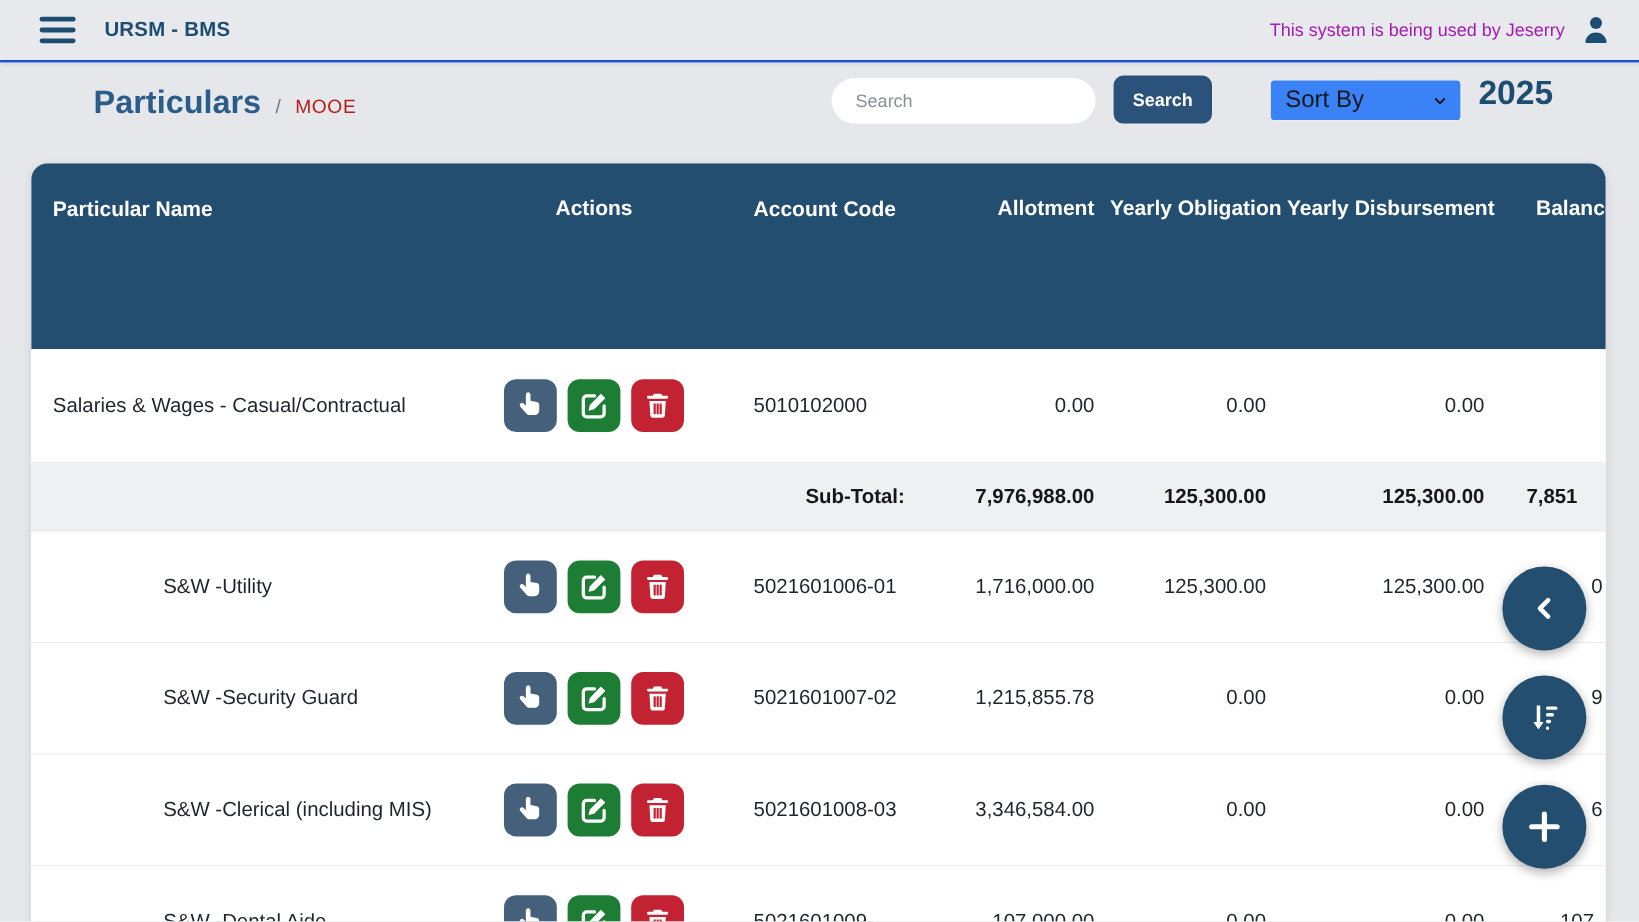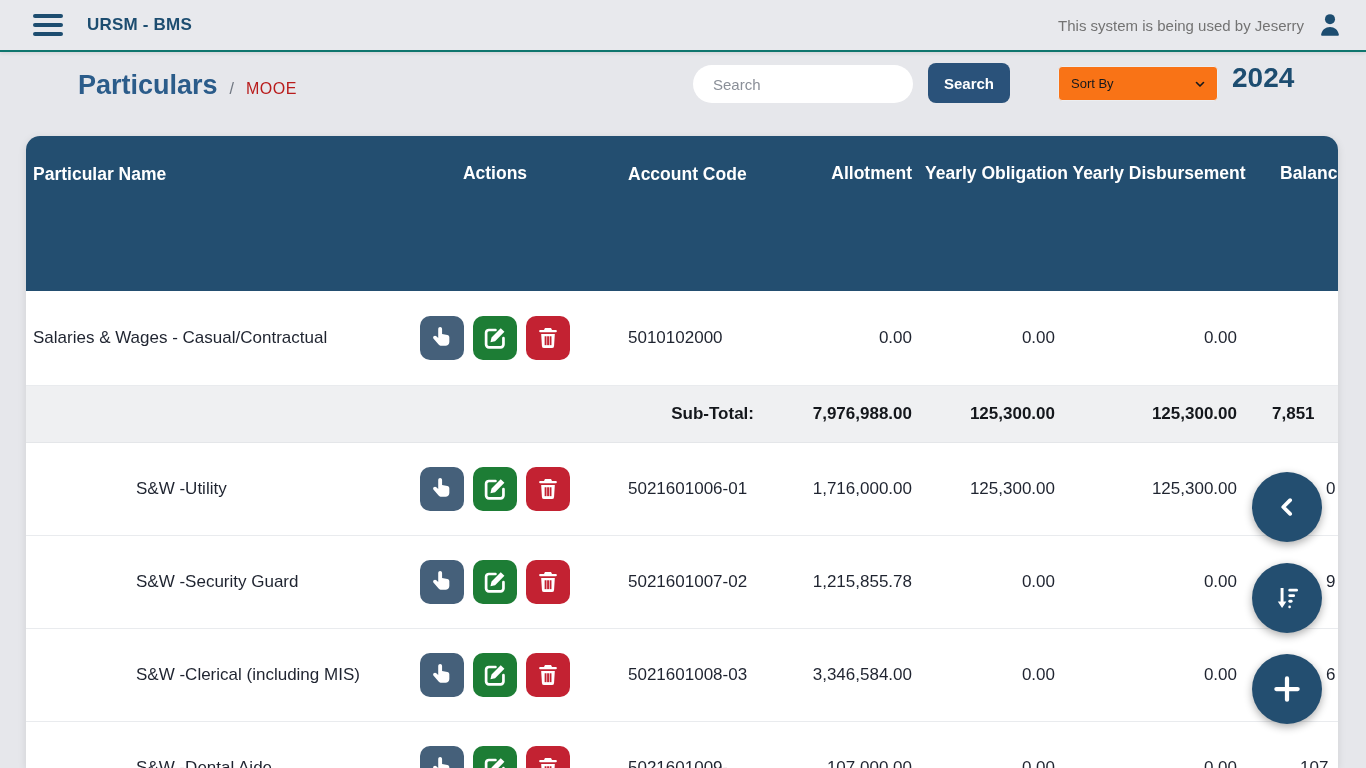--- a/index.html
+++ b/index.html
@@ -5,29 +5,29 @@
   * { margin:0; padding:0; box-sizing:border-box; }
   html,body { width:1366px; height:768px; overflow:hidden; }
   body {
     font-family:"Liberation Sans","DejaVu Sans",sans-serif;
     background:#e6e7eb; position:relative; color:#1f2430;
   }
 
   
   .topbar {
     position:absolute; top:0; left:0; width:1366px; height:52px;
-    background:#e8e9ed; border-bottom:2px solid #0f766e;
+    background:#e8e9ed; border-bottom:2px solid #1d4ed8;
     box-shadow:0 2px 3px rgba(0,0,0,.07);
     display:flex; align-items:center; z-index:30;
   }
   .hamburger { margin-left:33px; width:30px; height:22px; display:flex; flex-direction:column; justify-content:space-between; cursor:pointer; background:none; border:none; }
   .hamburger span { display:block; height:4px; border-radius:2px; background:#1d4d70; }
   .app-title { margin-left:24px; font-size:17px; font-weight:bold; color:#1d4d70; letter-spacing:.2px; }
   .topbar-right { margin-left:auto; display:flex; align-items:center; margin-right:22px; gap:12px; }
-  .status-text { font-size:15px; color:#737373; }
+  .status-text { font-size:15px; color:#a21caf; }
   .person-icon { width:28px; height:28px; }
 
   
   .page-header { position:absolute; top:40px; left:0; width:1366px; height:84px; }
   .title-wrap { position:absolute; left:78px; top:30px; display:flex; align-items:baseline; gap:12px; }
   .page-title { font-size:27px; font-weight:bold; color:#2b5c8a; }
   .crumb-sep { font-size:16px; color:#6f7680; }
   .crumb { font-size:16px; color:#b91c1c; letter-spacing:.5px; }
   .search-input {
     position:absolute; left:693px; top:25px; width:220px; height:38px;
@@ -37,41 +37,41 @@
   }
   .search-input::placeholder { color:#8a8f98; }
   .search-btn {
     position:absolute; left:928px; top:23px; width:82px; height:40px;
     background:#2a527a; color:#fff; font-size:15px; font-weight:bold;
     border:none; border-radius:8px; cursor:pointer;
     font-family:"Liberation Sans","DejaVu Sans",sans-serif;
   }
   .sort-select {
     position:absolute; left:1058px; top:26px; width:160px; height:35px;
-    background:#f97316; border-radius:4px; border:1px solid #eceef1;
+    background:#3b82f6; border-radius:4px; border:1px solid #eceef1;
     display:flex; align-items:center; justify-content:space-between;
-    padding:0 10px 0 12px; font-size:13px; color:#15181d; cursor:pointer;
+    padding:0 10px 0 12px; font-size:20px; color:#15181d; cursor:pointer;
   }
   .year { position:absolute; left:1232px; top:22px; font-size:28px; font-weight:bold; color:#1d4d70; }
 
   
   .table-card {
     position:absolute; left:26px; top:136px; width:1312px; height:632px;
     background:#fff; border-radius:14px 14px 0 0; overflow:hidden;
     box-shadow:0 2px 8px rgba(0,0,0,.10); z-index:5;
   }
   .table-inner { width:1430px; }
   .thead { display:flex; background:#234e70; height:155px; color:#fff; font-weight:bold; font-size:17.5px; line-height:1.35; }
   .th { padding-top:26px; }
   .row { display:flex; min-height:93px; background:#fff; border-bottom:1px solid #e9ebee; font-size:17px; }
   .row.first { min-height:95px; }
   .subtotal-row { display:flex; min-height:57px; background:#eff0f2; border-bottom:1px solid #e4e6e9; font-size:17px; font-weight:bold; color:#14171c; }
   .cell { display:flex; align-items:center; }
 
-  .c-name  { width:364px; padding-left:7px; line-height:1.45; }
+  .c-name  { width:364px; padding-left:18px; line-height:1.45; }
   .row.indent .c-name { padding-left:110px; }
   .c-act   { width:210px; justify-content:center; gap:9px; }
   .c-code  { width:160px; padding-left:28px; line-height:1.45; }
   .c-allot { width:165px; justify-content:flex-end; padding-right:13px; text-align:center; }
   .c-ob    { width:143px; justify-content:flex-end; padding-right:13px; text-align:right; }
   .c-disb  { width:182px; justify-content:flex-end; padding-right:13px; text-align:right; }
   .c-bal   { width:206px; padding-left:76px; }
   .subtotal-row .c-bal { padding-left:22px; }
   .row.partial .c-bal { padding-left:50px; }
   .subtotal-row .c-code { justify-content:flex-end; padding-right:6px; padding-left:0; }
@@ -125,21 +125,21 @@
     <span class="crumb">MOOE</span>
   </div>
   <input class="search-input" type="text" placeholder="Search" style="">
   <button class="search-btn">Search</button>
   <div class="sort-select">
     <span>Sort By</span>
     <svg width="14" height="14" viewBox="0 0 24 24" fill="none" stroke="#15181d" stroke-width="2.8" stroke-linecap="round" stroke-linejoin="round">
         <path d="M6 9.5l6 6 6-6"></path>
       </svg>
   </div>
-  <div class="year">2024</div>
+  <div class="year">2025</div>
 </section>
 
 <div class="table-card">
   <div class="table-inner">
 
     <div class="thead">
       <div class="th cell c-name">Particular Name</div>
       <div class="th cell c-act">Actions</div>
       <div class="th cell c-code">Account Code</div>
       <div class="th cell c-allot">Allotment</div>

